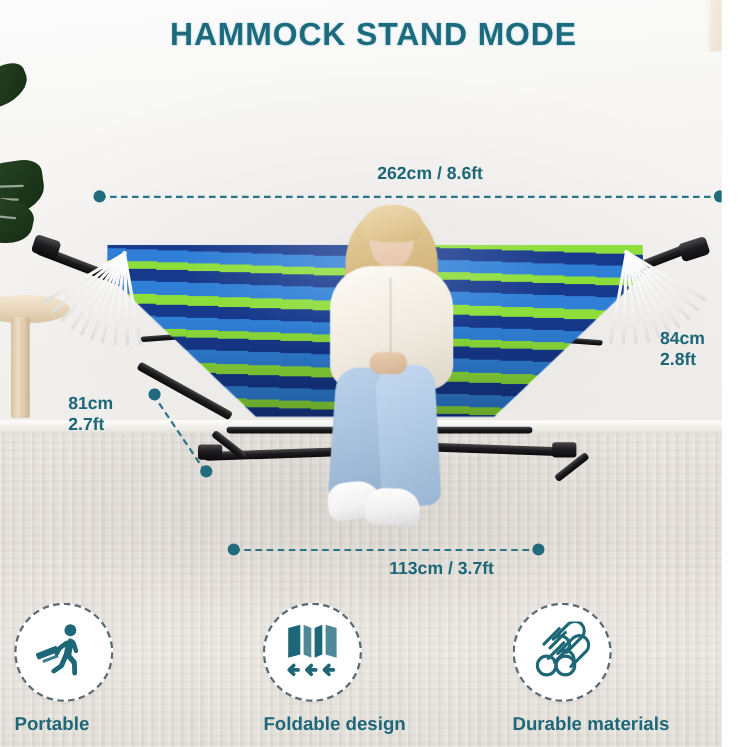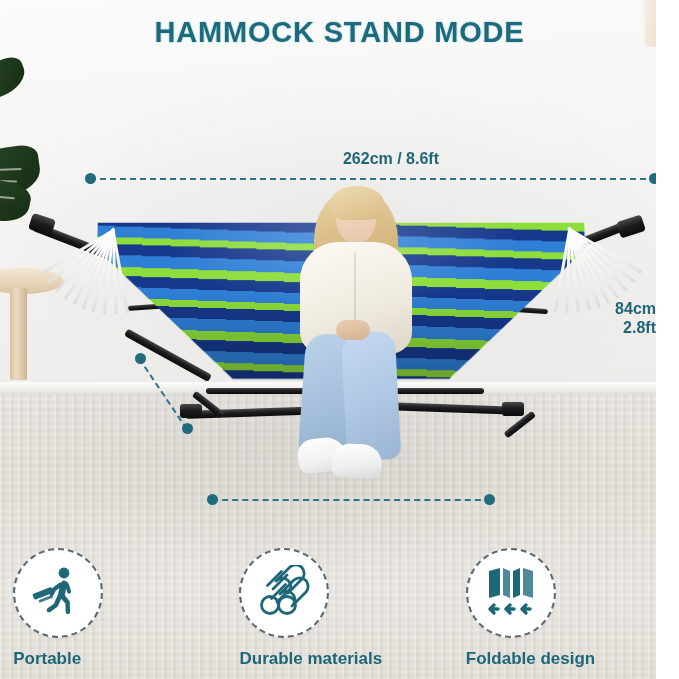--- a/index.html
+++ b/index.html
@@ -235,21 +235,21 @@
   .dim-label {
     position: absolute;
     color: #1d6778;
     font-weight: 700;
     font-size: 16px;
     white-space: nowrap;
     font-family: "Liberation Sans", sans-serif;
     line-height: 1.16;
   }
   .dim-label.center { text-align: right; }
-  .dim-label.right  { text-align: right; }
+  .dim-label.right  { }
 
   
   .features {
     position: absolute;
     left: 0; top: 548px;
     width: 679px; height: 124px;
     display: flex;
     justify-content: space-around;
     align-items: flex-start;
   }
@@ -391,59 +391,46 @@
   <div class="dot" style="left:661px; top:224px;"></div>
   <div class="dot" style="left:661px; top:421px;"></div>
   <div class="dim-label right" style="left:600px; top:300px; width:56px;">
     <div>84cm</div>
     <div>2.8ft</div>
   </div>
 
   <div class="dim-line-diag" style="left:140px; top:358px; width:85px; transform:rotate(56deg);"></div>
   <div class="dot" style="left:135px; top:353px;"></div>
   <div class="dot" style="left:182px; top:423px;"></div>
+  <div class="dim-label right" style="left:62px; top:359px; width:64px;">
+    <div>81cm</div>
+    <div>2.7ft</div>
+  </div>
 
   <div class="dim-line-h" style="left:212px; top:499px; width:279px;"></div>
   <div class="dot" style="left:207px; top:494px;"></div>
   <div class="dot" style="left:484px; top:494px;"></div>
+  <div class="dim-label center" style="left:249px; top:509px; width:200px;">113cm / 3.7ft</div>
 
   <div class="features">
 
     <div class="feature">
       <div class="feature-circle">
         <span>
           <svg width="54" height="50" viewBox="0 0 54 50" aria-hidden="true">
             <g fill="#1d6778">
               <circle cx="33" cy="7" r="5.4"></circle>
               <path d="M31.5 14.5c3.4 0 5.8 1.6 6.6 4.3l1.9 6.4c.3 1.1-.3 2.1-1.4 2.4-1.1.3-2.1-.3-2.4-1.4l-1.1-3.6-1.3 6.6 4.3 5.2c.5.6.7 1.2.7 2l.3 9.4c0 1.3-.9 2.3-2.2 2.3-1.2 0-2.2-.9-2.2-2.2l-.3-8.3-4.2-4.9-3.1 7.1c-.2.5-.6.9-1 1.2l-6.9 4.9c-1 .7-2.4.5-3.1-.5-.7-1-.5-2.4.5-3.1l6.3-4.5 4.2-9.6 1.2-6.1-3.5 2.6-2.3 4.4c-.5 1-1.8 1.4-2.8.9-1-.5-1.4-1.8-.9-2.8l2.6-5c.2-.4.5-.7.9-1l5.4-4c.9-.6 2-1 3.1-1z"></path>
               <path d="M2.5 27.8l16.6-6.5c.7-.3 1.5 0 1.8.7l1.2 3.1c.3.7 0 1.5-.7 1.8L4.8 33.4c-.7.3-1.5 0-1.8-.7l-1.2-3.1c-.3-.7 0-1.5.7-1.8z"></path>
               <path d="M7.5 34.2l13.8-5.4 1 2.6-13.8 5.4z" opacity="0.85"></path>
             </g>
           </svg>
         </span>
       </div>
       <div class="feature-label">Portable</div>
-    </div>
-
-    <div class="feature">
-      <div class="feature-circle">
-        <span>
-          <svg width="56" height="52" viewBox="0 0 56 52" aria-hidden="true">
-            <g fill="none" stroke="#1d6778" stroke-width="2.8" stroke-linecap="round" stroke-linejoin="round">
-              <path d="M20 16 a8.5 8.5 0 1 1 12 12 l14-14 a8.5 8.5 0 0 0 -12 -12 z"></path>
-              <path d="M25.5 6.5 L11.5 20.5 M31 10 L17 24"></path>
-              <path d="M24 29 a8.5 8.5 0 1 1 12 12 l14-14 a8.5 8.5 0 0 0 -12 -12 z"></path>
-              <path d="M29.5 19.5 L15.5 33.5 M35 23 L21 37"></path>
-              <circle cx="14" cy="40" r="8.5"></circle>
-              <circle cx="31" cy="40" r="8.5"></circle>
-            </g>
-          </svg>
-        </span>
-      </div>
-      <div class="feature-label">Durable materials</div>
     </div>
 
     <div class="feature">
       <div class="feature-circle">
         <span>
           <svg width="56" height="52" viewBox="0 0 56 52" aria-hidden="true">
             <g fill="#1d6778">
               <path d="M6 6 L17 3 L17 30 L6 33 Z"></path>
               <path d="M20 3 L27 6 L27 33 L20 30 Z" opacity="0.78"></path>
               <path d="M30 6 L37 3 L37 30 L30 33 Z"></path>
@@ -453,15 +440,33 @@
               <path d="M15 44 L7 44 M11 40 L7 44 L11 48"></path>
               <path d="M31 44 L23 44 M27 40 L23 44 L27 48"></path>
               <path d="M47 44 L39 44 M43 40 L39 44 L43 48"></path>
             </g>
           </svg>
         </span>
       </div>
       <div class="feature-label">Foldable design</div>
     </div>
 
+    <div class="feature">
+      <div class="feature-circle">
+        <span>
+          <svg width="56" height="52" viewBox="0 0 56 52" aria-hidden="true">
+            <g fill="none" stroke="#1d6778" stroke-width="2.8" stroke-linecap="round" stroke-linejoin="round">
+              <path d="M20 16 a8.5 8.5 0 1 1 12 12 l14-14 a8.5 8.5 0 0 0 -12 -12 z"></path>
+              <path d="M25.5 6.5 L11.5 20.5 M31 10 L17 24"></path>
+              <path d="M24 29 a8.5 8.5 0 1 1 12 12 l14-14 a8.5 8.5 0 0 0 -12 -12 z"></path>
+              <path d="M29.5 19.5 L15.5 33.5 M35 23 L21 37"></path>
+              <circle cx="14" cy="40" r="8.5"></circle>
+              <circle cx="31" cy="40" r="8.5"></circle>
+            </g>
+          </svg>
+        </span>
+      </div>
+      <div class="feature-label">Durable materials</div>
+    </div>
+
   </div>
 
 </div>
 
 </body></html>

